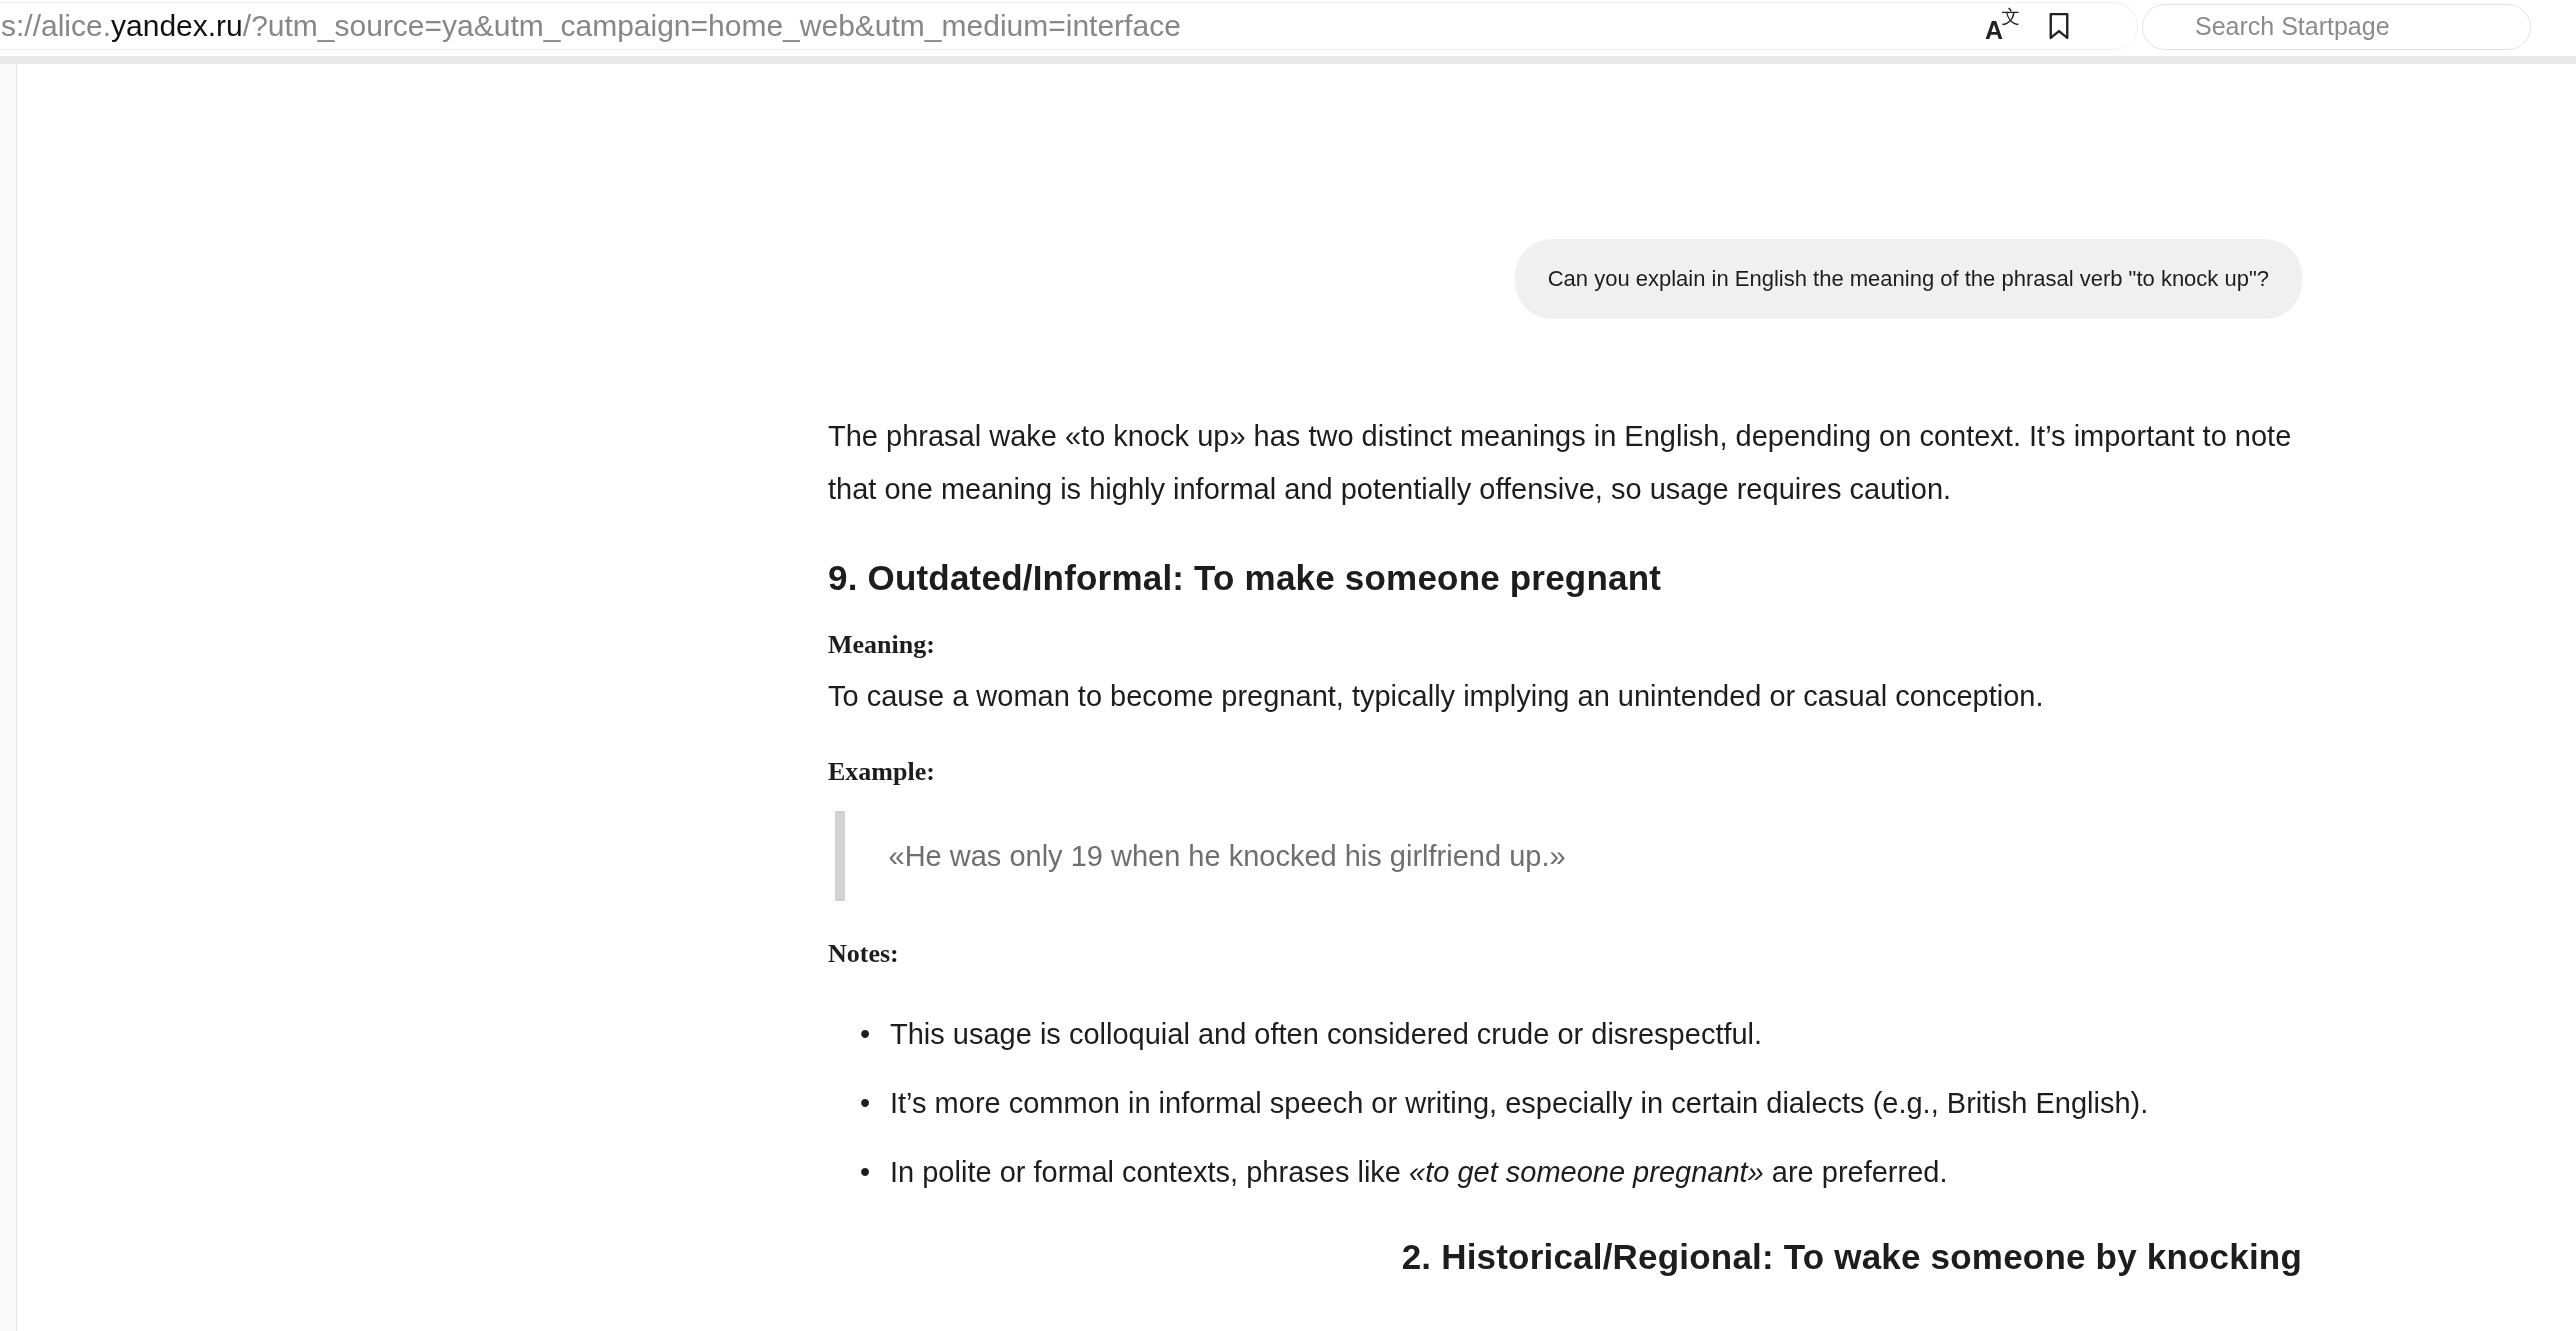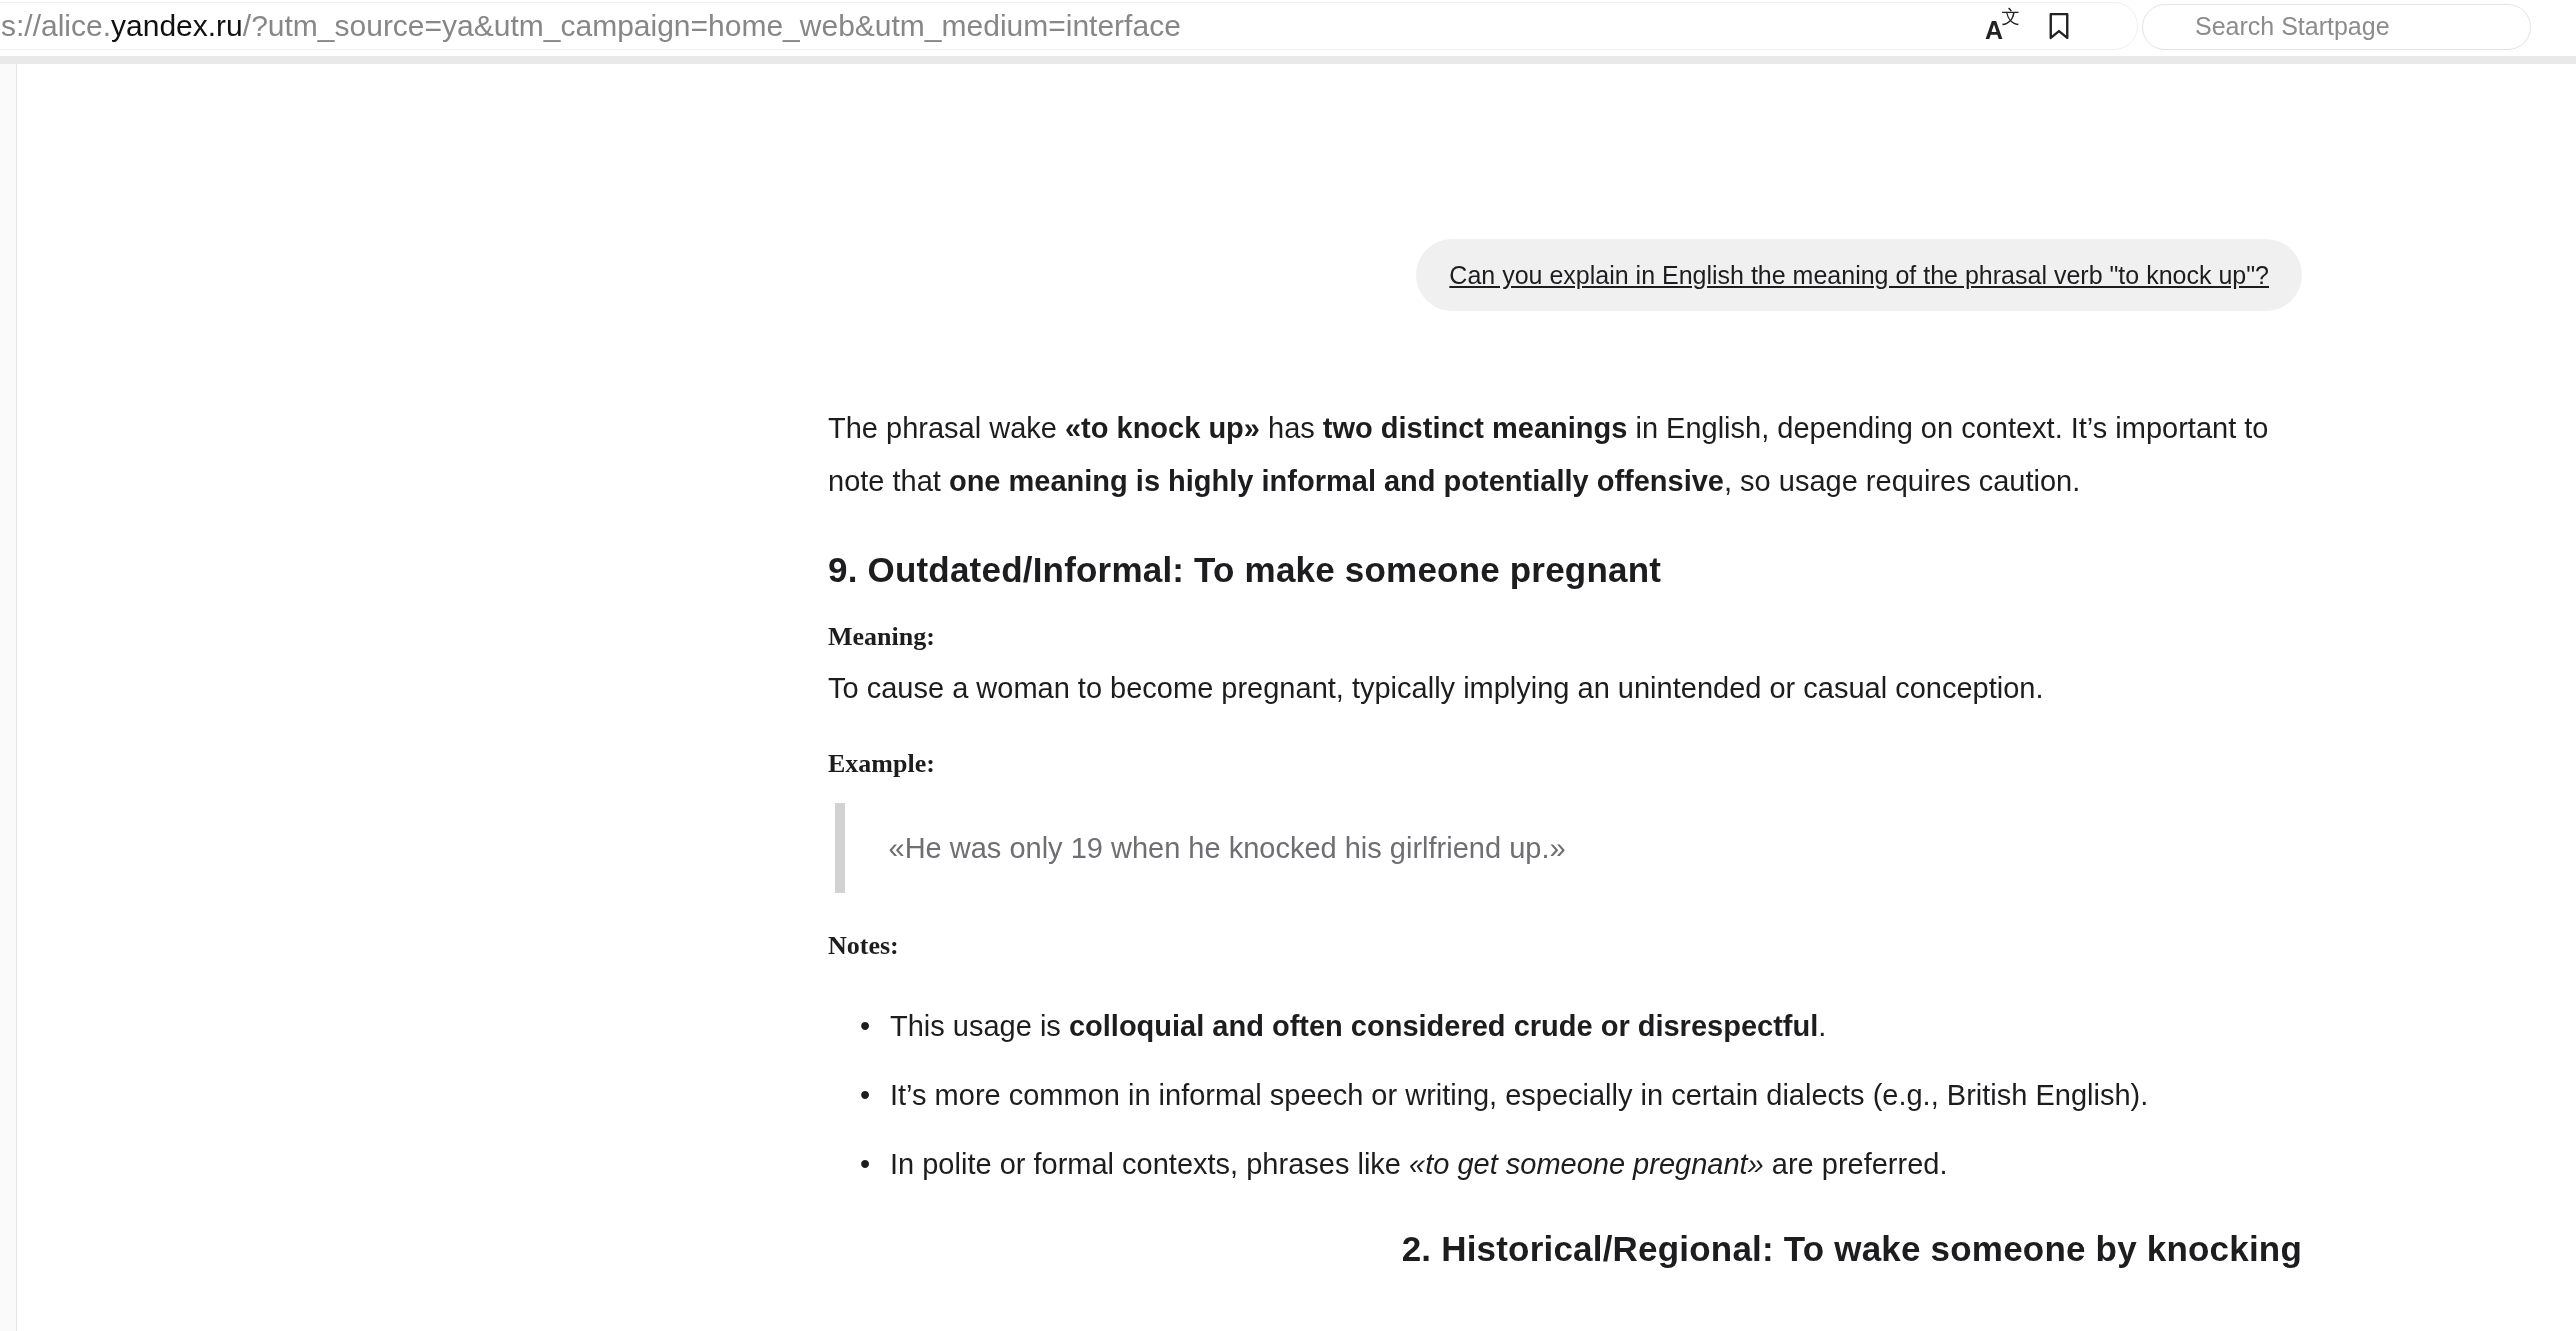--- a/index.html
+++ b/index.html
@@ -85,32 +85,31 @@
   }
 
   
   .bubble-row {
     display: flex; justify-content: flex-end;
     margin-top: 175px;
   }
   .user-bubble {
     background: var(--bubble-bg, #f0f0f0);
     border-radius: 37px;
-    height: 72px;
+    height: 80px;
     display: flex; align-items: center;
     padding: 0 33px;
-    font-size: 25px;
+    font-size: 22px;
     color: var(--text, #1d1d1f);
     white-space: nowrap;
-    text-decoration: underline;
   }
 
   
   .response { font-size: 29px; line-height: 53px; color: var(--text, #1d1d1f); }
-  .response .b { font-weight: 700; }
+  .response .b { font-weight: 400; }
   .response .i { font-style: italic; }
   .response p.intro { margin-top: 91px; }
   .response h3 {
     font-size: 35px; font-weight: 700; line-height: 46px;
     margin-top: 39px;
     letter-spacing: 0.2px;
   }
   .response h3.second { margin-top: 35px; text-align: right; }
   .response h4 {
     font-size: 26px; font-weight: 700; line-height: 39px;

